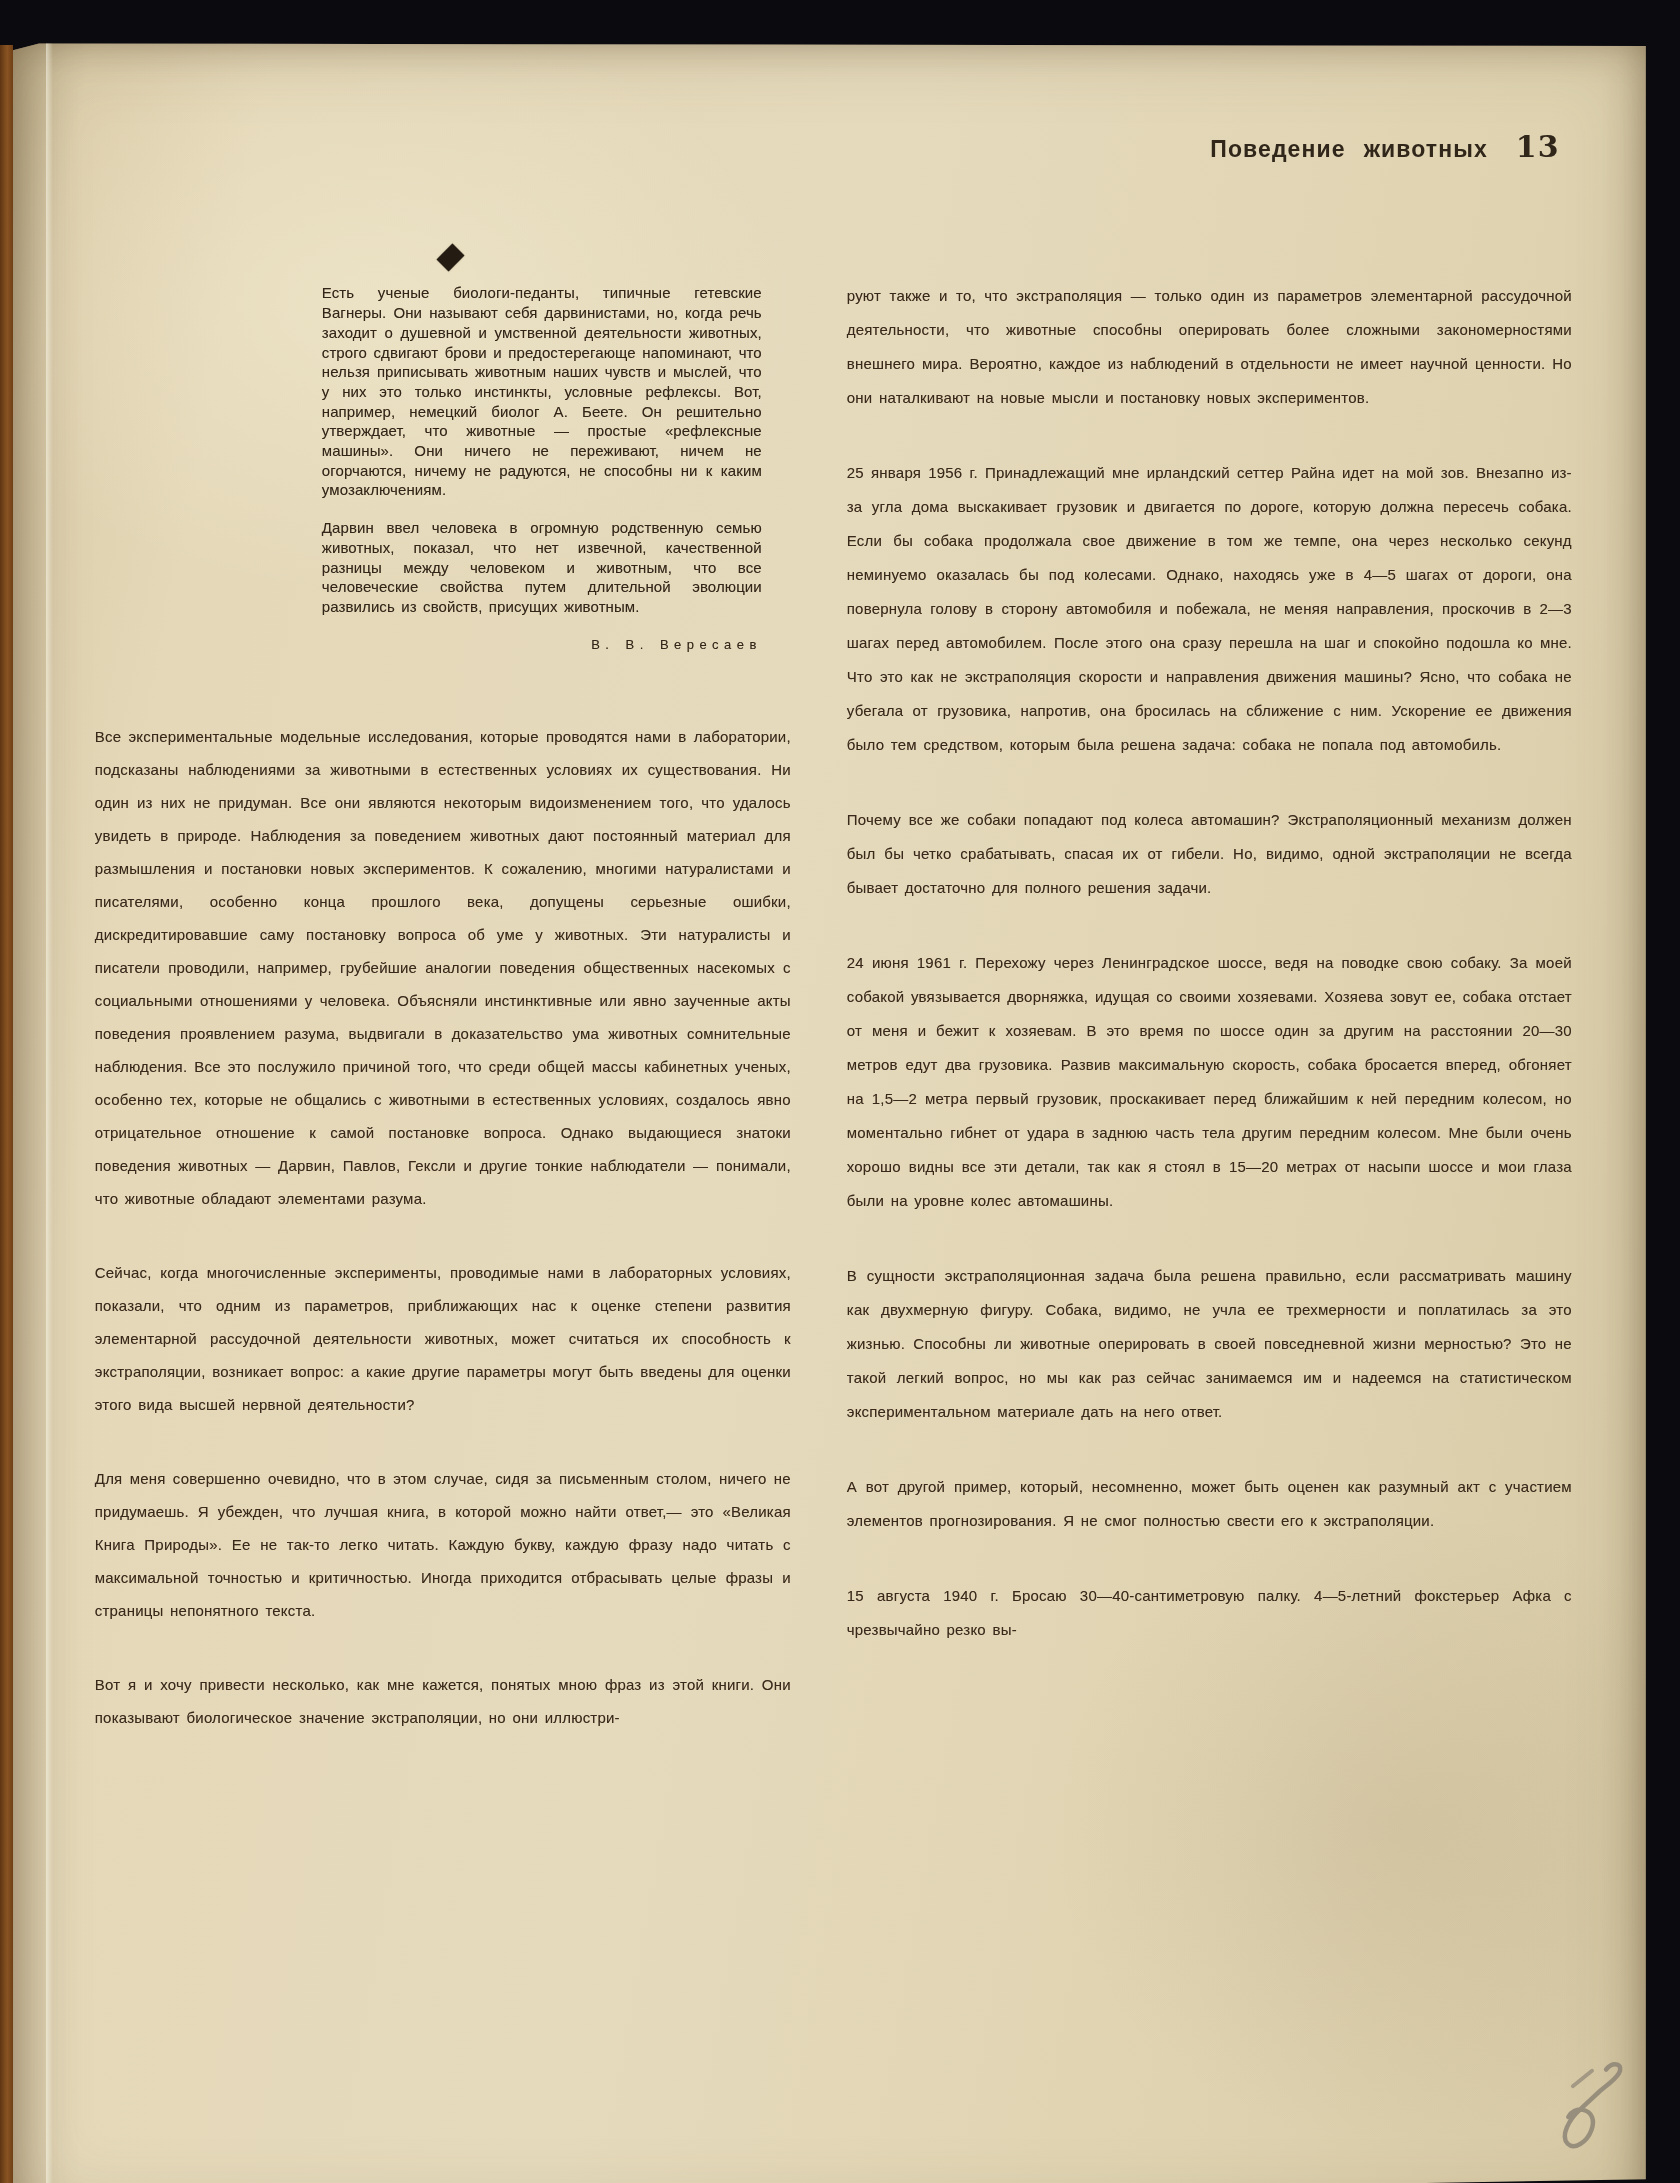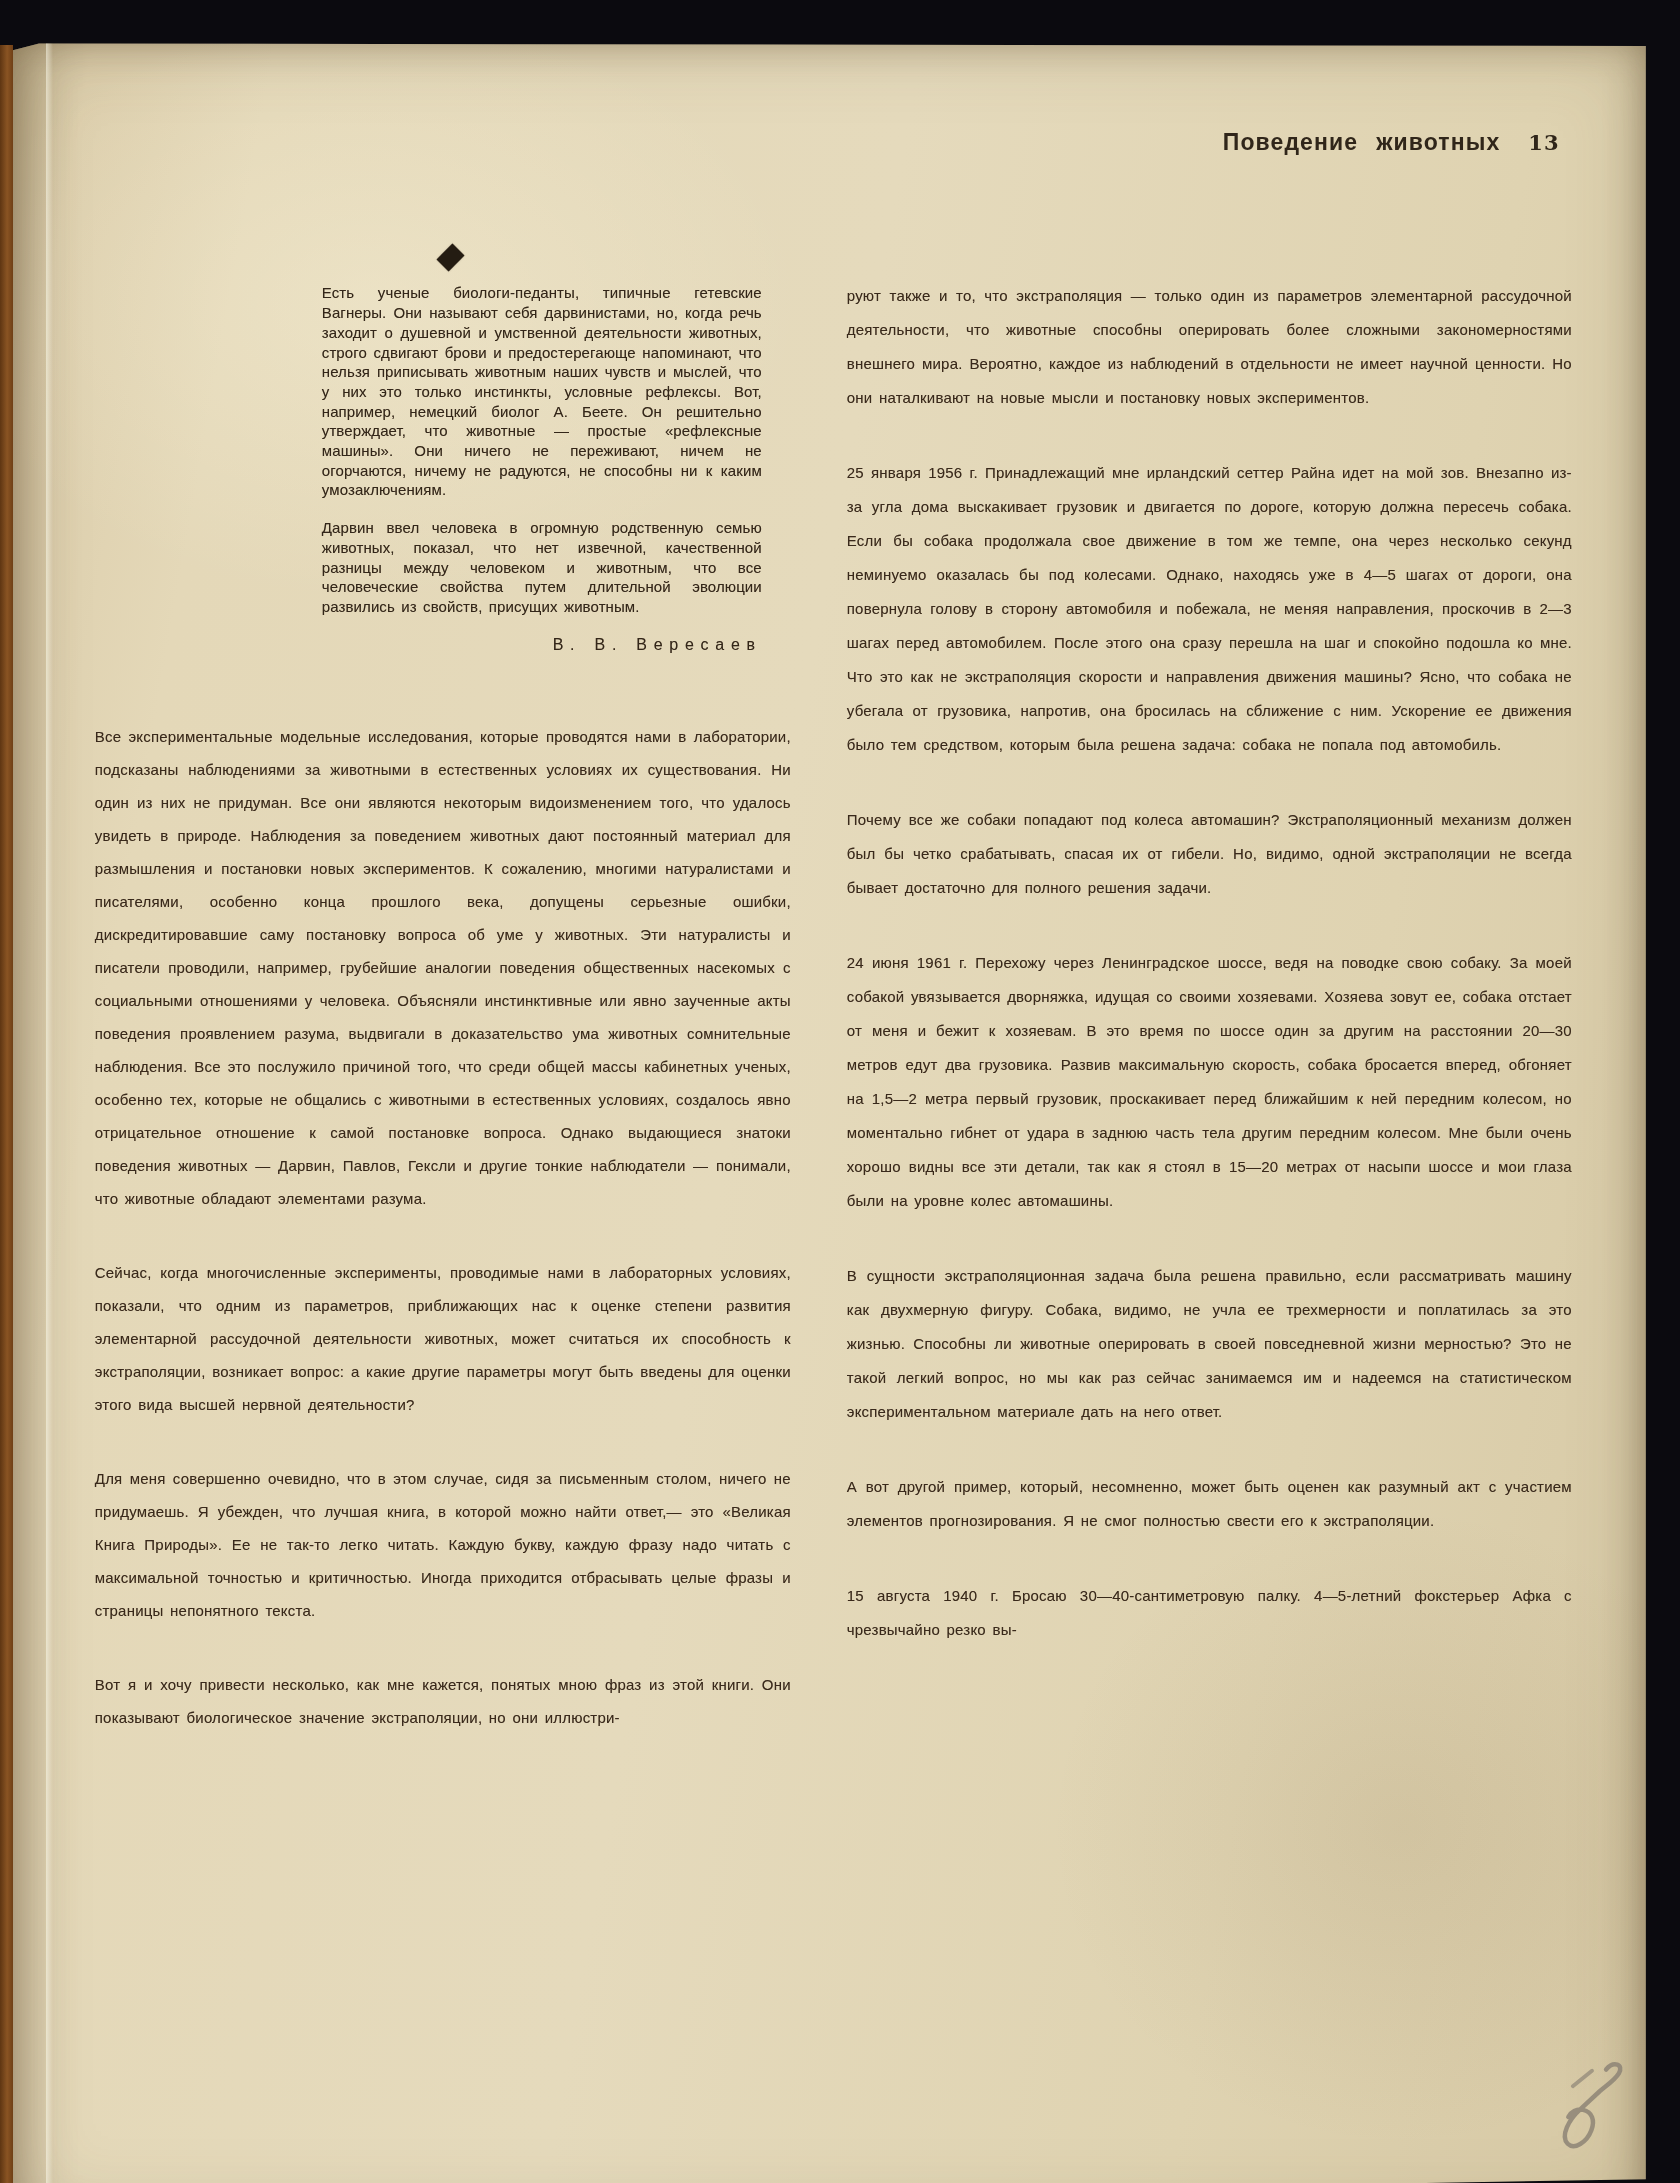--- a/index.html
+++ b/index.html
@@ -37,21 +37,21 @@
   .running-header {
     position: absolute; top: 86px; right: 86px;
     display: flex; align-items: baseline; gap: 28px;
     color: #30261a;
   }
   .running-title {
     font-size: 23px; font-weight: bold; letter-spacing: 1.1px; word-spacing: 10.6px;
   }
   .page-number {
     font-family: "DejaVu Serif", serif;
-    font-size: 21px; font-weight: bold; letter-spacing: 1.1px; text-align: right;
+    font-size: 30px; font-weight: bold; letter-spacing: 1.1px; text-align: right;
   }
 
   .diamond {
     position: absolute; left: 429px; top: 206px;
     width: 17px; height: 17px;
     background: #241c12;
     transform: rotate(45deg) scaleY(1.32);
     box-shadow: 0 0 1.1px rgba(40,28,14,0.6);
   }
 
@@ -59,21 +59,21 @@
     position: absolute; left: 309px; top: 240px; width: 440px;
     color: #332619;
     font-size: 15px; line-height: 19.7px;
     text-align: justify;
     word-spacing: 0.14em; letter-spacing: 0.1px;
     text-shadow: 0 0 0.5px rgba(60,42,22,0.35);
   }
   .epigraph p { margin: 0 0 18px 0; }
   .epigraph .signature {
     text-align: right; letter-spacing: 0.42em; margin-top: 3.2px;
-    font-size: 16px;
+    font-size: 13px;
   }
 
   .col {
     position: absolute;
     color: #39291b;
     font-size: 15px;
     text-align: justify;
     word-spacing: 0.15em; letter-spacing: 0.2px;
     text-shadow: 0 0 0.5px rgba(62,44,24,0.35);
   }

